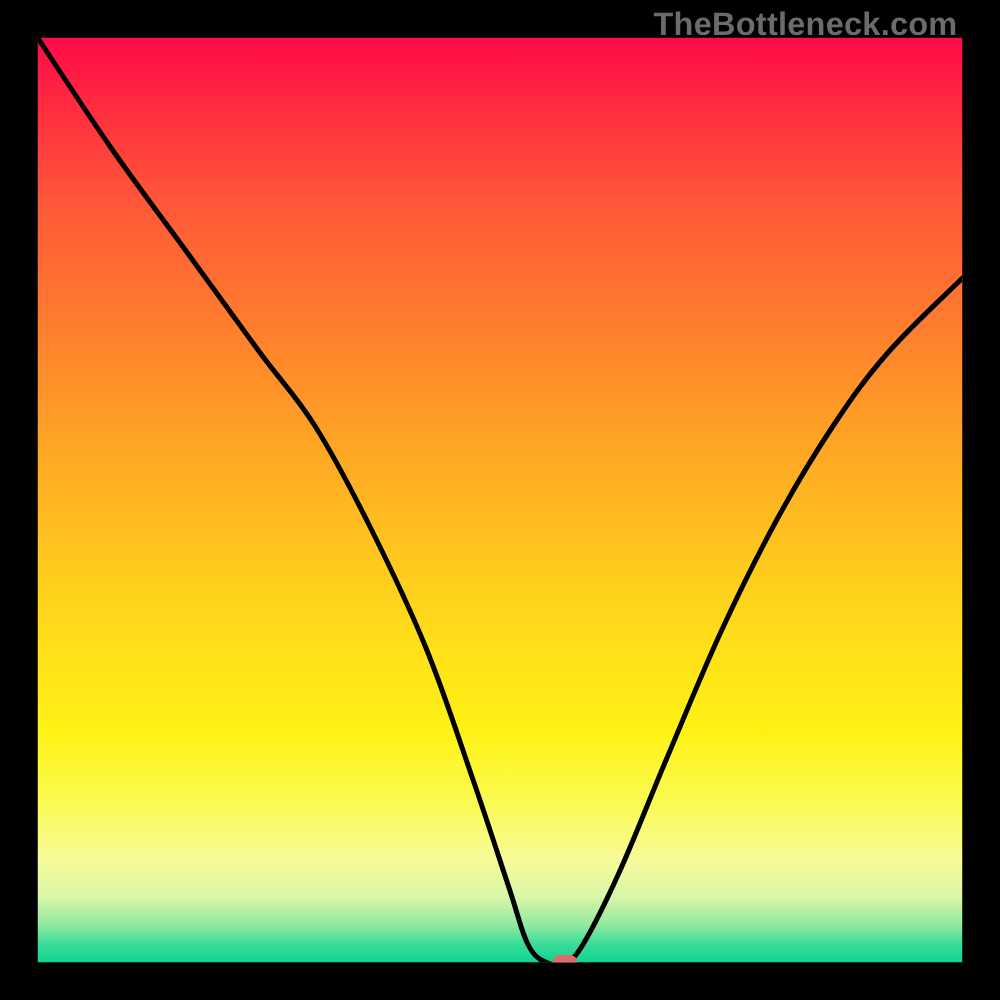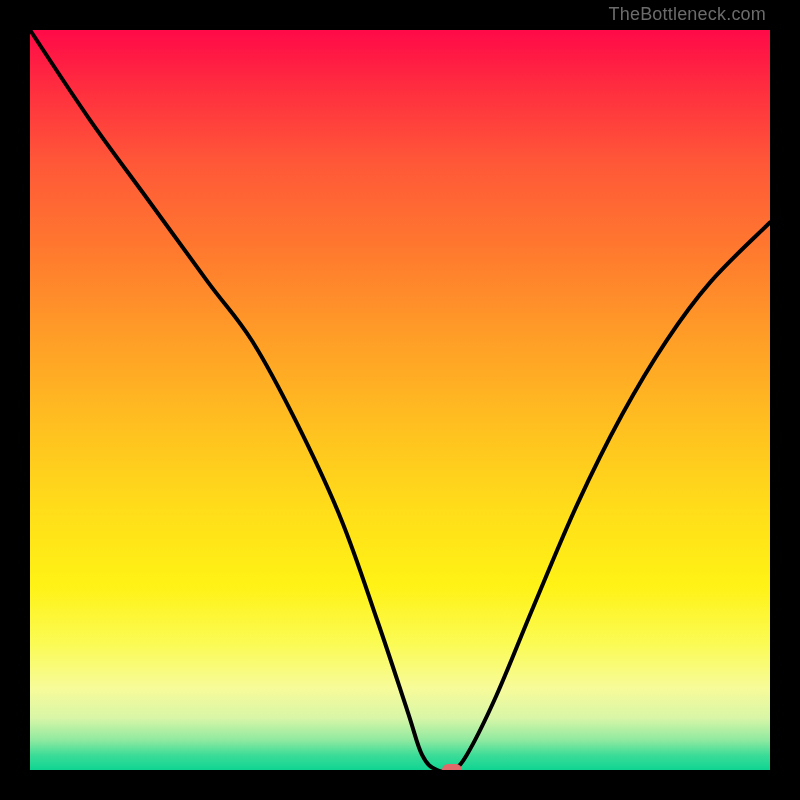--- a/index.html
+++ b/index.html
@@ -60,22 +60,22 @@
     height: 12px;
     border-radius: 6px;
     background: #e06a6a;
     transform: translate(-50%, -50%);
   }
   .watermark {
     position: absolute;
     top: 4px;
     right: 34px;
     color: #6b6b6b;
-    font-size: 18px;
-    font-weight: 400;
+    font-size: 26px;
+    font-weight: 700;
     letter-spacing: 0.2px;
     user-select: none;
   }
 </style>
 </head>
 <body>
 
 <div class="frame">
 
   <div class="plot-area">

